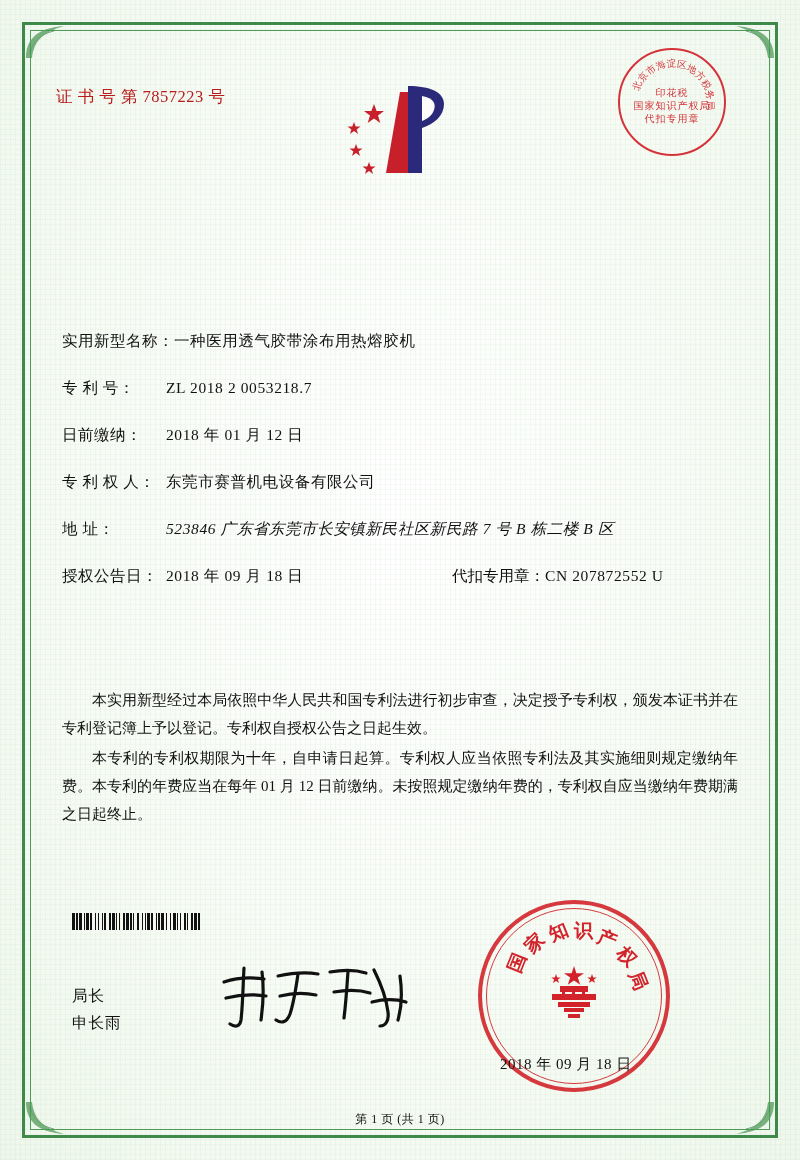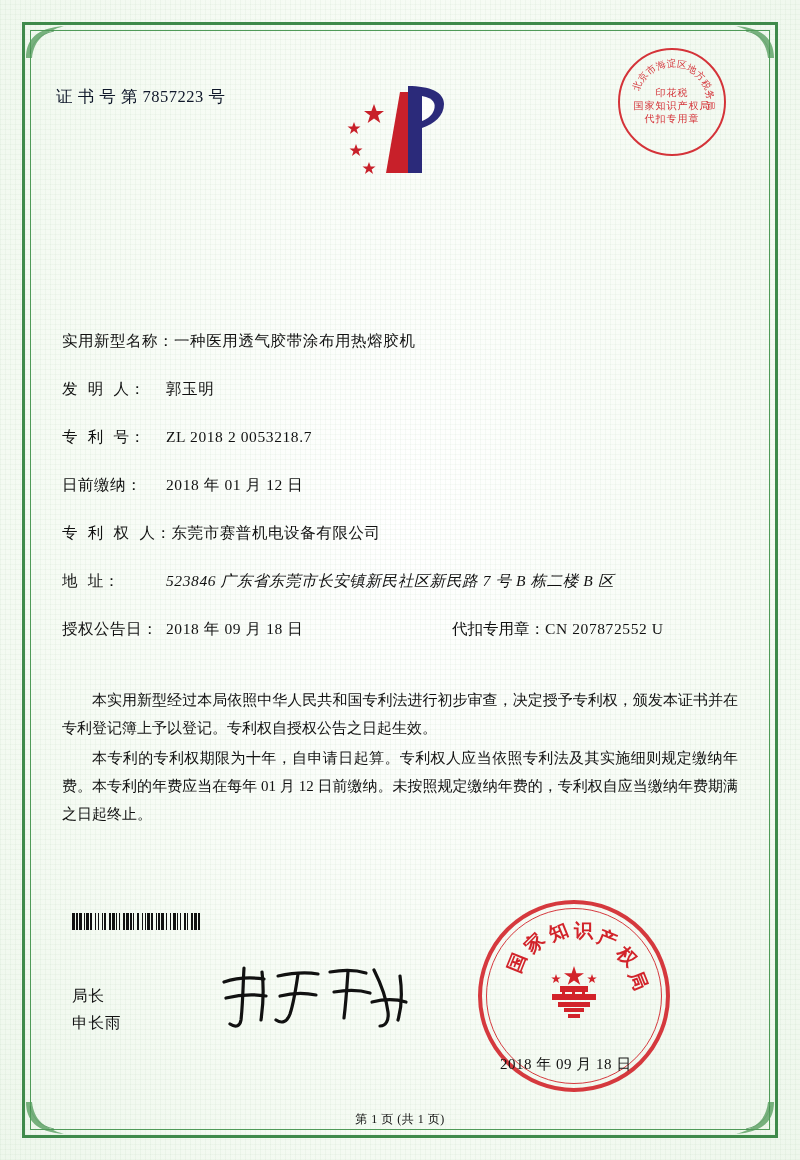--- a/index.html
+++ b/index.html
@@ -52,21 +52,21 @@
   .cf-tr { right: 24px; top: 24px; transform: scaleX(-1); }
   .cf-bl { left: 24px; bottom: 24px; transform: scaleY(-1); }
   .cf-br { right: 24px; bottom: 24px; transform: scale(-1,-1); }
 
   .cert-no {
     position: absolute;
     left: 56px;
     top: 86px;
     font-size: 16.5px;
     letter-spacing: 0.5px;
-    color: #0f172a;
+    color: #b91c1c;
   }
 
   .logo {
     position: absolute;
     left: 330px;
     top: 78px;
     width: 130px;
     height: 105px;
   }
 
@@ -128,21 +128,20 @@
   }
   .field-row {
     position: relative;
     margin-bottom: 25px;
     line-height: 22px;
   }
   .field-label {
     display: inline-block;
     min-width: 104px;
     letter-spacing: 0.5px;
-    font-family: Liberation Mono, monospace;
   }
   .field-value {
     letter-spacing: 0.6px;
   }
   .field-row.two-col .right-label {
     position: absolute;
     left: 390px;
     top: 0;
   }
   .addr-wrap {
@@ -320,23 +319,20 @@
       <div>印花税</div>
       <div>国家知识产权局</div>
       <div>代扣专用章</div>
     </div>
   </div>
 
 
   <div class="fields">
     <div class="field-row">
       <span class="field-label">实用新型名称：</span><span class="field-value">一种医用透气胶带涂布用热熔胶机</span>
-    </div>
-    <div class="field-row">
-      <span class="field-label">发  明  人：</span><span class="field-value">郭玉明</span>
     </div>
     <div class="field-row">
       <span class="field-label">专  利  号：</span><span class="field-value">ZL 2018 2 0053218.7</span>
     </div>
     <div class="field-row">
       <span class="field-label">日前缴纳：</span><span class="field-value">2018 年 01 月 12 日</span>
     </div>
     <div class="field-row">
       <span class="field-label">专 利 权 人：</span><span class="field-value">东莞市赛普机电设备有限公司</span>
     </div>

